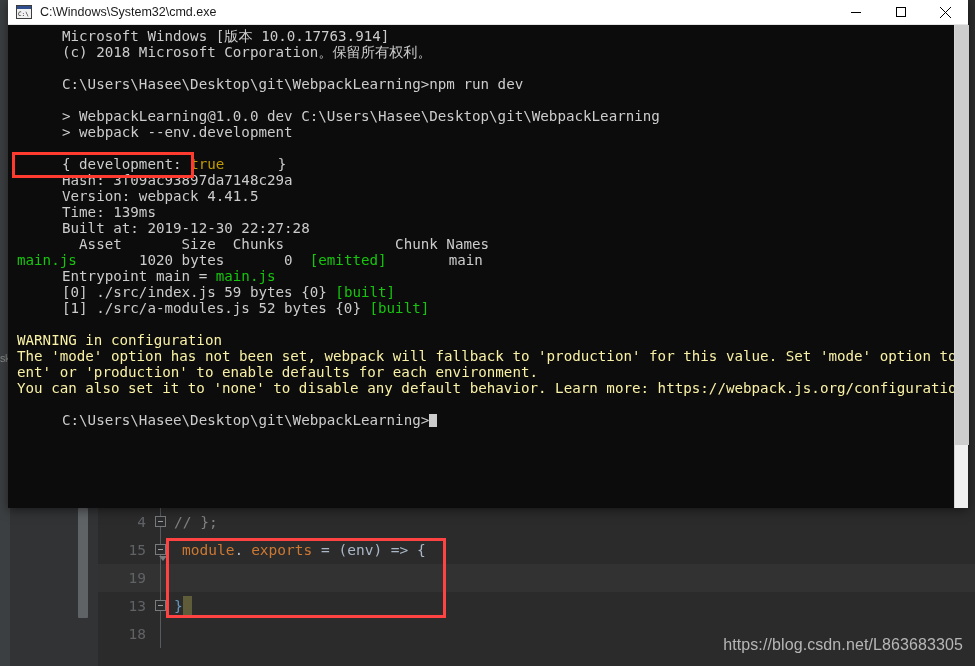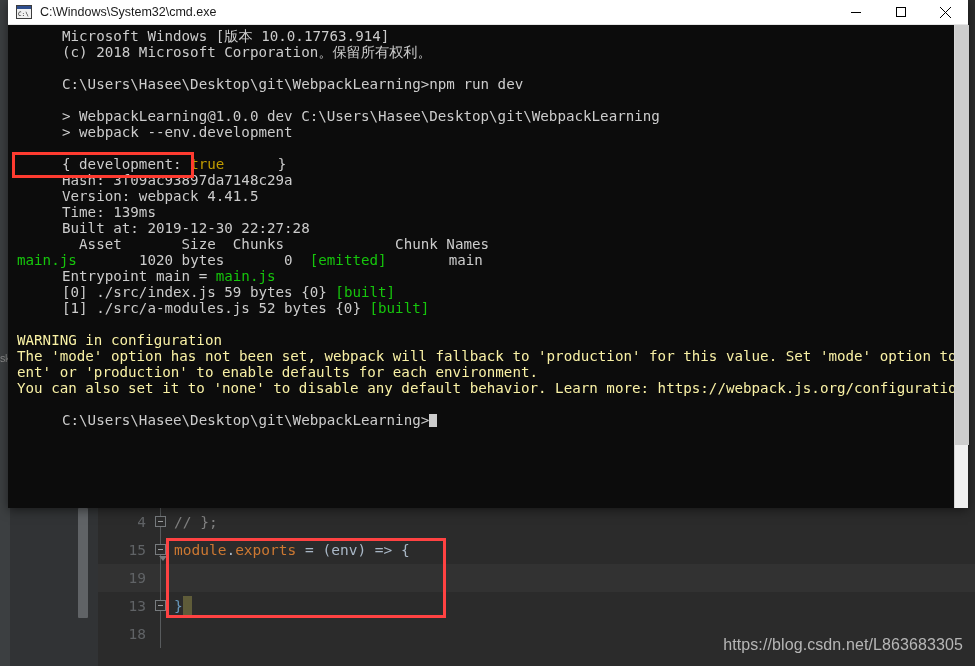--- a/index.html
+++ b/index.html
@@ -68,21 +68,21 @@
     width: 5px; height: 1px; background: #9a9c9e;
   }
   .fold-arrow::after {
     content: ""; position: absolute; left: 3px; top: 11px;
     border-left: 4px solid transparent; border-right: 4px solid transparent;
     border-top: 5px solid #777b7e;
   }
   .code-text { position: absolute; left: 76px; top: 0; }
 
   .tok-comment   { color: #808080; }
-  .tok-orange    { color: #cc7832; }
+  .tok-orange    { color: #cc7832; margin-left: 8px; }
   .tok-default   { color: #a9b7c6; }
   .tok-purple    { color: #9876aa; font-style: italic; }
   .tok-yellow    { color: #ffc66d; }
   .tok-brace-hl  { color: #ffc66d; background: #3b514d; }
   .tok-blue      { color: #6897bb; }
   .caret-block   { display: inline-block; width: 9px; height: 19px;
                    background: #5f5c39; vertical-align: -4px; }
 
   
   .redbox {

